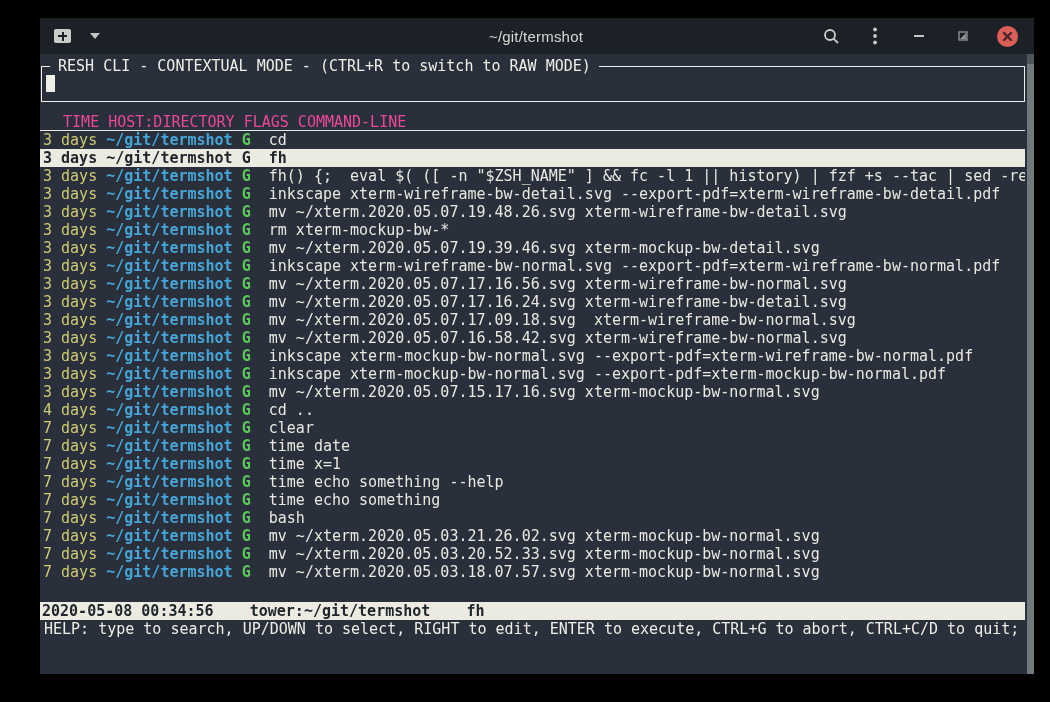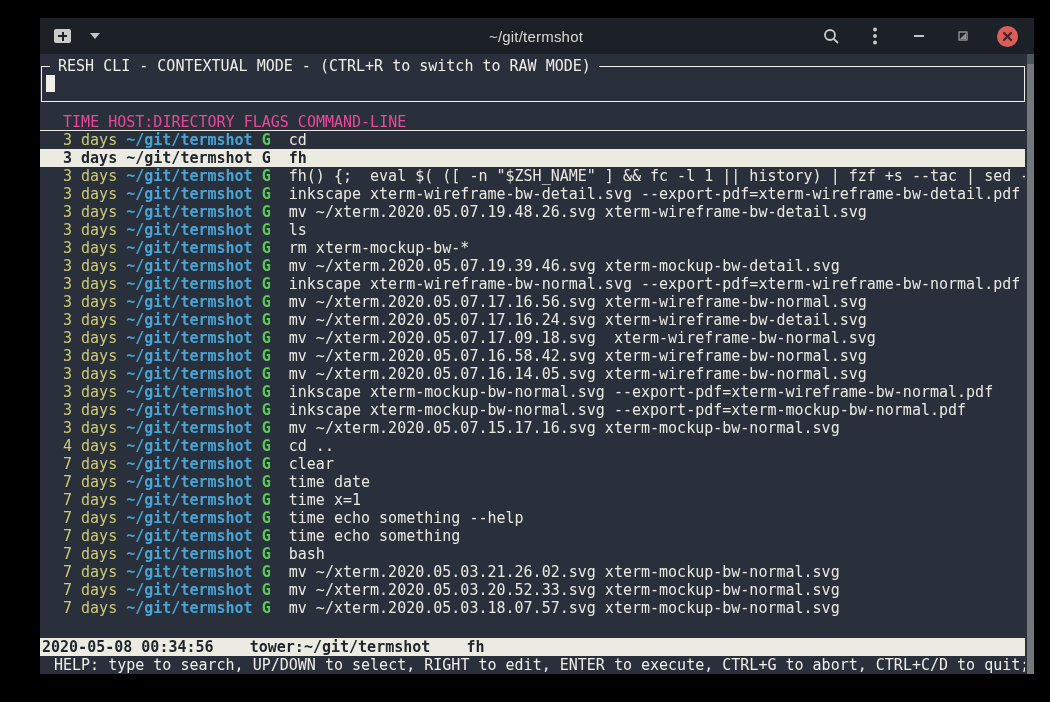--- a/index.html
+++ b/index.html
@@ -57,33 +57,33 @@
   .search-legend{
     position:absolute;top:-10px;left:8px;background:#2a303b;padding:0 8px;
     color:#efefe8;white-space:pre;
   }
   .block-cursor{position:absolute;left:4px;top:8px;width:9px;height:17px;background:#efefe8;}
   .tbl-header{
     margin-top:11px;padding-left:5px;white-space:pre;color:#ec4899;
     border-bottom:1px solid #e9e9e2;height:17px;
   }
   .rows{margin-top:0;}
-  .row{white-space:pre;height:18px;padding-left:23px;overflow:hidden;width:985px;box-sizing:border-box;}
+  .row{white-space:pre;height:18px;padding-left:3px;overflow:hidden;width:985px;box-sizing:border-box;}
   .row .t{color:#cfca74;}
   .row .d{color:#47a5d6;font-weight:bold;}
   .row .f{color:#5cc95c;font-weight:bold;}
   .row .c{color:#e9e9e2;}
   .row.selected{background:#ebebe2;font-weight:bold;}
   .row.selected .t,.row.selected .d,.row.selected .f,.row.selected .c{color:#20262c;}
   .statusbar{
     background:#ebebe2;color:#20262c;font-weight:bold;white-space:pre;
     height:18px;width:985px;box-sizing:border-box;padding-left:2px;overflow:hidden;margin-top:21px;
   }
   .helpbar{
-    color:#efefe8;white-space:pre;height:18px;padding-left:14px;overflow:hidden;
+    color:#efefe8;white-space:pre;height:18px;padding-left:4px;overflow:hidden;
   }
 </style>
 </head>
 <body>
 
 <div class="window">
 
   <div class="titlebar">
     <div class="tb-left">
       <div class="newtab-btn">
@@ -135,29 +135,27 @@
       </div>
 
       <div class="tbl-header">  TIME HOST:DIRECTORY FLAGS COMMAND-LINE</div>
 
       <div class="rows">
           <div class="row"><span class="t">3 days</span> <span class="d">~/git/termshot</span> <span class="f">G</span>  <span class="c">cd</span></div>
           <div class="row selected"><span class="t">3 days</span> <span class="d">~/git/termshot</span> <span class="f">G</span>  <span class="c">fh</span></div>
           <div class="row"><span class="t">3 days</span> <span class="d">~/git/termshot</span> <span class="f">G</span>  <span class="c">fh() {;  eval $( ([ -n "$ZSH_NAME" ] &amp;&amp; fc -l 1 || history) | fzf +s --tac | sed -re '</span></div>
           <div class="row"><span class="t">3 days</span> <span class="d">~/git/termshot</span> <span class="f">G</span>  <span class="c">inkscape xterm-wireframe-bw-detail.svg --export-pdf=xterm-wireframe-bw-detail.pdf</span></div>
           <div class="row"><span class="t">3 days</span> <span class="d">~/git/termshot</span> <span class="f">G</span>  <span class="c">mv ~/xterm.2020.05.07.19.48.26.svg xterm-wireframe-bw-detail.svg</span></div>
-          <div class="row"><span class="t">3 days</span> <span class="d">~/git/termshot</span> <span class="f">G</span>  <span class="c">ls</span></div>
           <div class="row"><span class="t">3 days</span> <span class="d">~/git/termshot</span> <span class="f">G</span>  <span class="c">rm xterm-mockup-bw-*</span></div>
           <div class="row"><span class="t">3 days</span> <span class="d">~/git/termshot</span> <span class="f">G</span>  <span class="c">mv ~/xterm.2020.05.07.19.39.46.svg xterm-mockup-bw-detail.svg</span></div>
           <div class="row"><span class="t">3 days</span> <span class="d">~/git/termshot</span> <span class="f">G</span>  <span class="c">inkscape xterm-wireframe-bw-normal.svg --export-pdf=xterm-wireframe-bw-normal.pdf</span></div>
           <div class="row"><span class="t">3 days</span> <span class="d">~/git/termshot</span> <span class="f">G</span>  <span class="c">mv ~/xterm.2020.05.07.17.16.56.svg xterm-wireframe-bw-normal.svg</span></div>
           <div class="row"><span class="t">3 days</span> <span class="d">~/git/termshot</span> <span class="f">G</span>  <span class="c">mv ~/xterm.2020.05.07.17.16.24.svg xterm-wireframe-bw-detail.svg</span></div>
           <div class="row"><span class="t">3 days</span> <span class="d">~/git/termshot</span> <span class="f">G</span>  <span class="c">mv ~/xterm.2020.05.07.17.09.18.svg  xterm-wireframe-bw-normal.svg</span></div>
           <div class="row"><span class="t">3 days</span> <span class="d">~/git/termshot</span> <span class="f">G</span>  <span class="c">mv ~/xterm.2020.05.07.16.58.42.svg xterm-wireframe-bw-normal.svg</span></div>
-          <div class="row"><span class="t">3 days</span> <span class="d">~/git/termshot</span> <span class="f">G</span>  <span class="c">mv ~/xterm.2020.05.07.16.14.05.svg xterm-wireframe-bw-normal.svg</span></div>
           <div class="row"><span class="t">3 days</span> <span class="d">~/git/termshot</span> <span class="f">G</span>  <span class="c">inkscape xterm-mockup-bw-normal.svg --export-pdf=xterm-wireframe-bw-normal.pdf</span></div>
           <div class="row"><span class="t">3 days</span> <span class="d">~/git/termshot</span> <span class="f">G</span>  <span class="c">inkscape xterm-mockup-bw-normal.svg --export-pdf=xterm-mockup-bw-normal.pdf</span></div>
           <div class="row"><span class="t">3 days</span> <span class="d">~/git/termshot</span> <span class="f">G</span>  <span class="c">mv ~/xterm.2020.05.07.15.17.16.svg xterm-mockup-bw-normal.svg</span></div>
           <div class="row"><span class="t">4 days</span> <span class="d">~/git/termshot</span> <span class="f">G</span>  <span class="c">cd ..</span></div>
           <div class="row"><span class="t">7 days</span> <span class="d">~/git/termshot</span> <span class="f">G</span>  <span class="c">clear</span></div>
           <div class="row"><span class="t">7 days</span> <span class="d">~/git/termshot</span> <span class="f">G</span>  <span class="c">time date</span></div>
           <div class="row"><span class="t">7 days</span> <span class="d">~/git/termshot</span> <span class="f">G</span>  <span class="c">time x=1</span></div>
           <div class="row"><span class="t">7 days</span> <span class="d">~/git/termshot</span> <span class="f">G</span>  <span class="c">time echo something --help</span></div>
           <div class="row"><span class="t">7 days</span> <span class="d">~/git/termshot</span> <span class="f">G</span>  <span class="c">time echo something</span></div>
           <div class="row"><span class="t">7 days</span> <span class="d">~/git/termshot</span> <span class="f">G</span>  <span class="c">bash</span></div>

